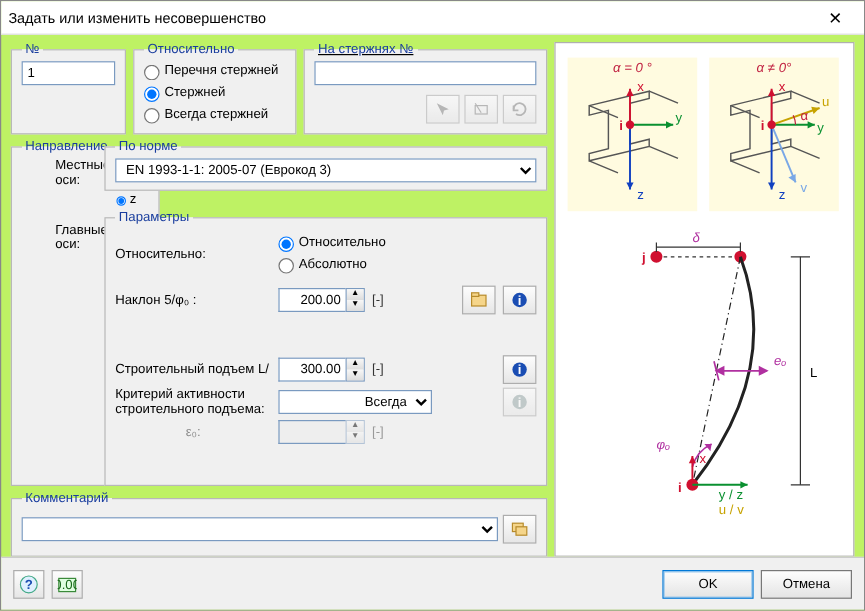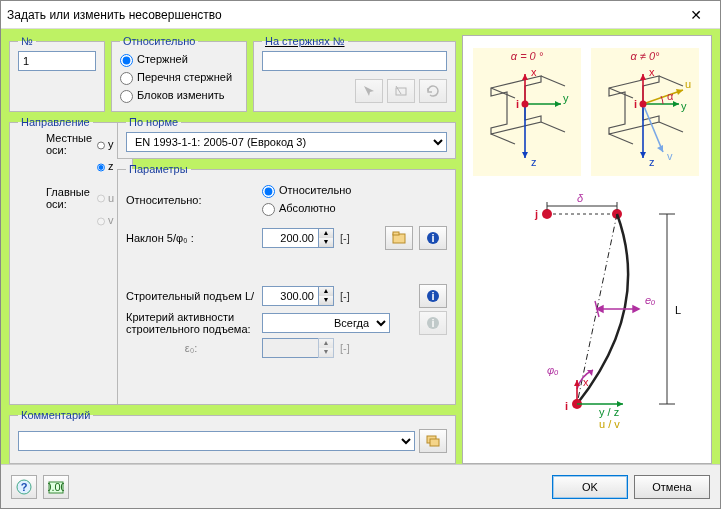--- a/index.html
+++ b/index.html
@@ -12,21 +12,21 @@
   .left { flex: 1; display: flex; flex-direction: column; gap: 4px; }
   .right { width: 250px; background: #fff; border: 1px solid #b0b0b0; display: flex; align-items: flex-start; justify-content: center; padding: 8px 4px; }
   fieldset { border: 1px solid #b8b8b8; margin: 0; padding: 4px 8px 6px 8px; background: #f0f0f0; }
   legend { color: #1a3e9e; font-size: 11px; padding: 0 3px; }
   .row1 { display: flex; gap: 6px; }
   .row1 .fs-no { width: 96px; }
   .row1 .fs-rel { width: 136px; }
   .row1 .fs-members { flex: 1; text-decoration: underline; }
   .row2 { display: flex; gap: 6px; flex: 1; min-height: 0; }
   .col-dir { width: 72px; }
-  .col-main { flex: 1; display: flex; flex-direction: column; gap: 4px; margin-left: 30px; }
+  .col-main { flex: 1; display: flex; flex-direction: column; gap: 16px; }
   input[type=text], select { border: 1px solid #7a9ac0; background: #fff; height: 20px; padding: 1px 4px; font-size: 11px; }
   .no-input { width: 100%; }
   .radio-line { display: flex; align-items: center; gap: 4px; height: 18px; }
   .radio-line input { margin: 0; }
   .radio-line label { position: relative; top: -1px; }
   .dir-grid { display: grid; grid-template-columns: 1fr 16px 16px; row-gap: 2px; align-items: center; }
   .dir-grid .lbl { font-size: 11px; margin-left: 28px; }
   .members-input { width: 100%; background: #e6e6e6; }
   .toolbar { display: flex; gap: 4px; justify-content: flex-end; margin-top: 8px; }
   .iconbtn { width: 28px; height: 24px; border: 1px solid #adadad; background: linear-gradient(#fdfdfd,#e6e6e6); display: inline-flex; align-items: center; justify-content: center; }
@@ -65,30 +65,30 @@
     <div class="left">
       <div class="row1">
         <fieldset class="fs-no">
           <legend>№</legend>
           <input type="text" class="no-input" value="1" style="">
         </fieldset>
 
         <fieldset class="fs-rel">
           <legend>Относительно</legend>
           <div class="radio-line">
+            <input type="radio" name="rel" style="">
+            <label>Перечня стержней</label>
+          </div>
+          <div class="radio-line">
             <input type="radio" name="rel" checked="" style="">
             <label>Стержней</label>
           </div>
           <div class="radio-line">
             <input type="radio" name="rel" style="">
-            <label>Перечня стержней</label>
-          </div>
-          <div class="radio-line">
-            <input type="radio" name="rel" style="">
-            <label>Блоков изменить</label>
+            <label>Всегда стержней</label>
           </div>
         </fieldset>
 
         <fieldset class="fs-members">
           <legend>На стержнях №</legend>
           <input type="text" class="members-input" value="" style="">
           <div class="toolbar">
             <div class="iconbtn disabled">
               <svg width="14" height="14">
                   <path d="M2 2 L7 12 L8 8 L12 7 Z" fill="#888"></path>

